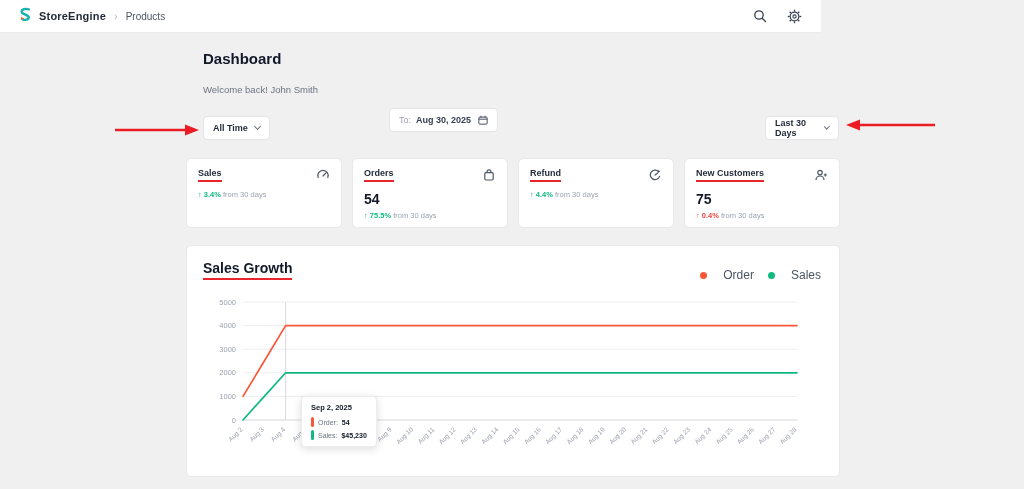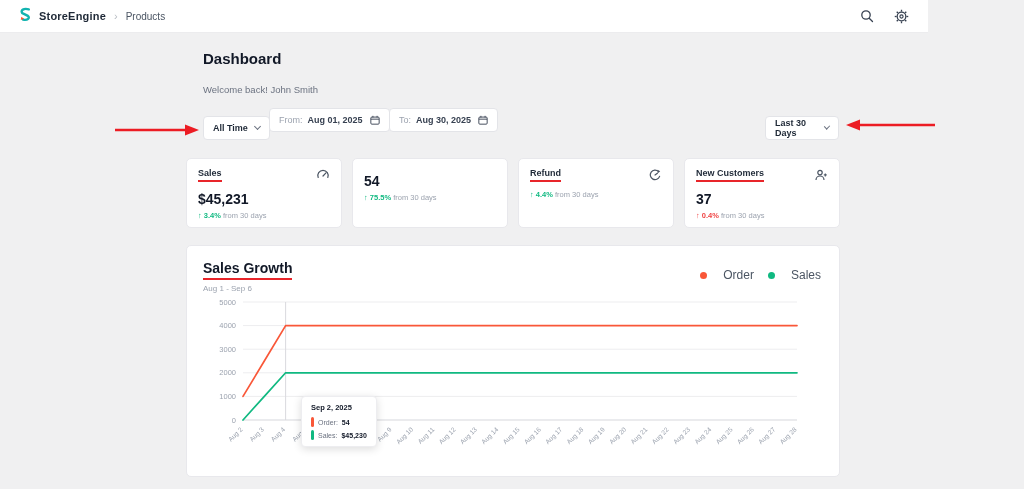--- a/index.html
+++ b/index.html
@@ -1,21 +1,21 @@
 <!DOCTYPE html>
 <html><head>
 <meta charset="utf-8">
 <style>
   * { margin:0; padding:0; box-sizing:border-box; }
   html,body { width:1024px; }
   body { font-family:"Liberation Sans","DejaVu Sans",sans-serif; background:#f0f0f1; }
   #page { position:relative; width:1024px; height:489px; background:#f0f0f1; overflow:hidden; }
 
   
-  .topbar { position:absolute; top:0; left:0; width:928px; height:33px; background:#ffffff;
+  .topbar { position:absolute; top:0; left:0; width:821px; height:33px; background:#ffffff;
             border-bottom:1px solid #ececee; display:flex; align-items:center; padding:0 18px; z-index:5; }
   .brand { display:flex; align-items:center; gap:6px; cursor:pointer; }
   .brand-name { font-size:11px; font-weight:bold; color:#1f2937; letter-spacing:.2px; }
   .crumb-sep { color:#b7bcc3; font-size:11px; margin:0 8px; }
   .crumb { font-size:10px; color:#4b5563; }
   .topbar-right { margin-left:auto; display:flex; align-items:center; gap:16px; }
   .icon-btn { width:18px; height:18px; display:flex; align-items:center; justify-content:center; cursor:pointer; }
 
   
   .page-title { position:absolute; left:203px; top:50px; font-size:15px; font-weight:bold; color:#111827; }
@@ -109,32 +109,20 @@
   </div>
 
   <div class="page-title">Dashboard</div>
   <div class="page-sub">Welcome back! John Smith</div>
 
   <div class="filters">
     <div class="pill" style="left:0;margin-top:8px;">
       <b>All Time</b>
       <span class="chev"></span>
     </div>
-    <div class="pill" style="left:66px;">
-      <span class="lab">From:</span>
-      <span class="val">Aug 01, 2025</span>
-      <span class="cal">
-        <svg width="10" height="10" viewBox="0 0 12 12">
-          <rect x="1" y="2.5" width="10" height="8.5" rx="1.2" fill="none" stroke="#374151" stroke-width="1.1"></rect>
-          <line x1="1" y1="5" x2="11" y2="5" stroke="#374151" stroke-width="1.1"></line>
-          <line x1="3.5" y1="1" x2="3.5" y2="3" stroke="#374151" stroke-width="1.1"></line>
-          <line x1="8.5" y1="1" x2="8.5" y2="3" stroke="#374151" stroke-width="1.1"></line>
-        </svg>
-      </span>
-    </div>
     <div class="pill" style="left:186px;">
       <span class="lab">To:</span>
       <span class="val">Aug 30, 2025</span>
       <span class="cal">
         <svg width="10" height="10" viewBox="0 0 12 12">
           <rect x="1" y="2.5" width="10" height="8.5" rx="1.2" fill="none" stroke="#374151" stroke-width="1.1"></rect>
           <line x1="1" y1="5" x2="11" y2="5" stroke="#374151" stroke-width="1.1"></line>
           <line x1="3.5" y1="1" x2="3.5" y2="3" stroke="#374151" stroke-width="1.1"></line>
           <line x1="8.5" y1="1" x2="8.5" y2="3" stroke="#374151" stroke-width="1.1"></line>
         </svg>
@@ -160,28 +148,36 @@
     <div class="card">
       <div class="card-top">
         <span class="card-label">Sales</span>
         <span>
           <svg width="14" height="14" viewBox="0 0 14 14">
             <path d="M2.2 9.5 A5.2 5.2 0 1 1 11.8 9.5" fill="none" stroke="#4b5563" stroke-width="1.2" stroke-linecap="round"></path>
             <line x1="7" y1="8" x2="10" y2="4.8" stroke="#4b5563" stroke-width="1.2" stroke-linecap="round"></line>
           </svg>
         </span>
       </div>
-      <div class="card-value">$45,231</div>
       <div class="card-sub">
         <span class="delta-up">↑ 3.4%</span>
         <span>from 30 days</span>
       </div>
     </div>
 
     <div class="card">
+      <div class="card-top">
+        <span class="card-label">Orders</span>
+        <span>
+          <svg width="14" height="14" viewBox="0 0 14 14">
+            <rect x="2.8" y="4.6" width="8.4" height="7.4" rx="1.2" fill="none" stroke="#4b5563" stroke-width="1.2"></rect>
+            <path d="M5 4.6 V3.8 a2 2 0 0 1 4 0 V4.6" fill="none" stroke="#4b5563" stroke-width="1.2"></path>
+          </svg>
+        </span>
+      </div>
       <div class="card-value">54</div>
       <div class="card-sub">
         <span class="delta-up">↑ 75.5%</span>
         <span>from 30 days</span>
       </div>
     </div>
 
     <div class="card">
       <div class="card-top">
         <span class="card-label">Refund</span>
@@ -204,31 +200,30 @@
         <span class="card-label">New Customers</span>
         <span>
           <svg width="14" height="14" viewBox="0 0 14 14">
             <circle cx="6" cy="4.6" r="2.2" fill="none" stroke="#4b5563" stroke-width="1.2"></circle>
             <path d="M2 12 a4 4 0 0 1 8 0" fill="none" stroke="#4b5563" stroke-width="1.2"></path>
             <line x1="11.3" y1="5.4" x2="11.3" y2="8.4" stroke="#4b5563" stroke-width="1.1"></line>
             <line x1="9.8" y1="6.9" x2="12.8" y2="6.9" stroke="#4b5563" stroke-width="1.1"></line>
           </svg>
         </span>
       </div>
-      <div class="card-value">37</div>
+      <div class="card-value">75</div>
       <div class="card-sub">
         <span class="delta-bad">↑ 0.4%</span>
         <span>from 30 days</span>
       </div>
     </div>
   </div>
 
   <div class="chart-card">
     <span class="chart-title">Sales Growth</span>
-    <div class="chart-sub">Aug 1 - Sep 6</div>
 
     <div class="legend">
       <span class="legend-item">
         <span class="legend-dot" style="background: rgb(249, 87, 56);"></span>
         <span>Order</span>
       </span>
       <span class="legend-item">
         <span class="legend-dot" style="background: rgb(16, 185, 129);"></span>
         <span>Sales</span>
       </span>

